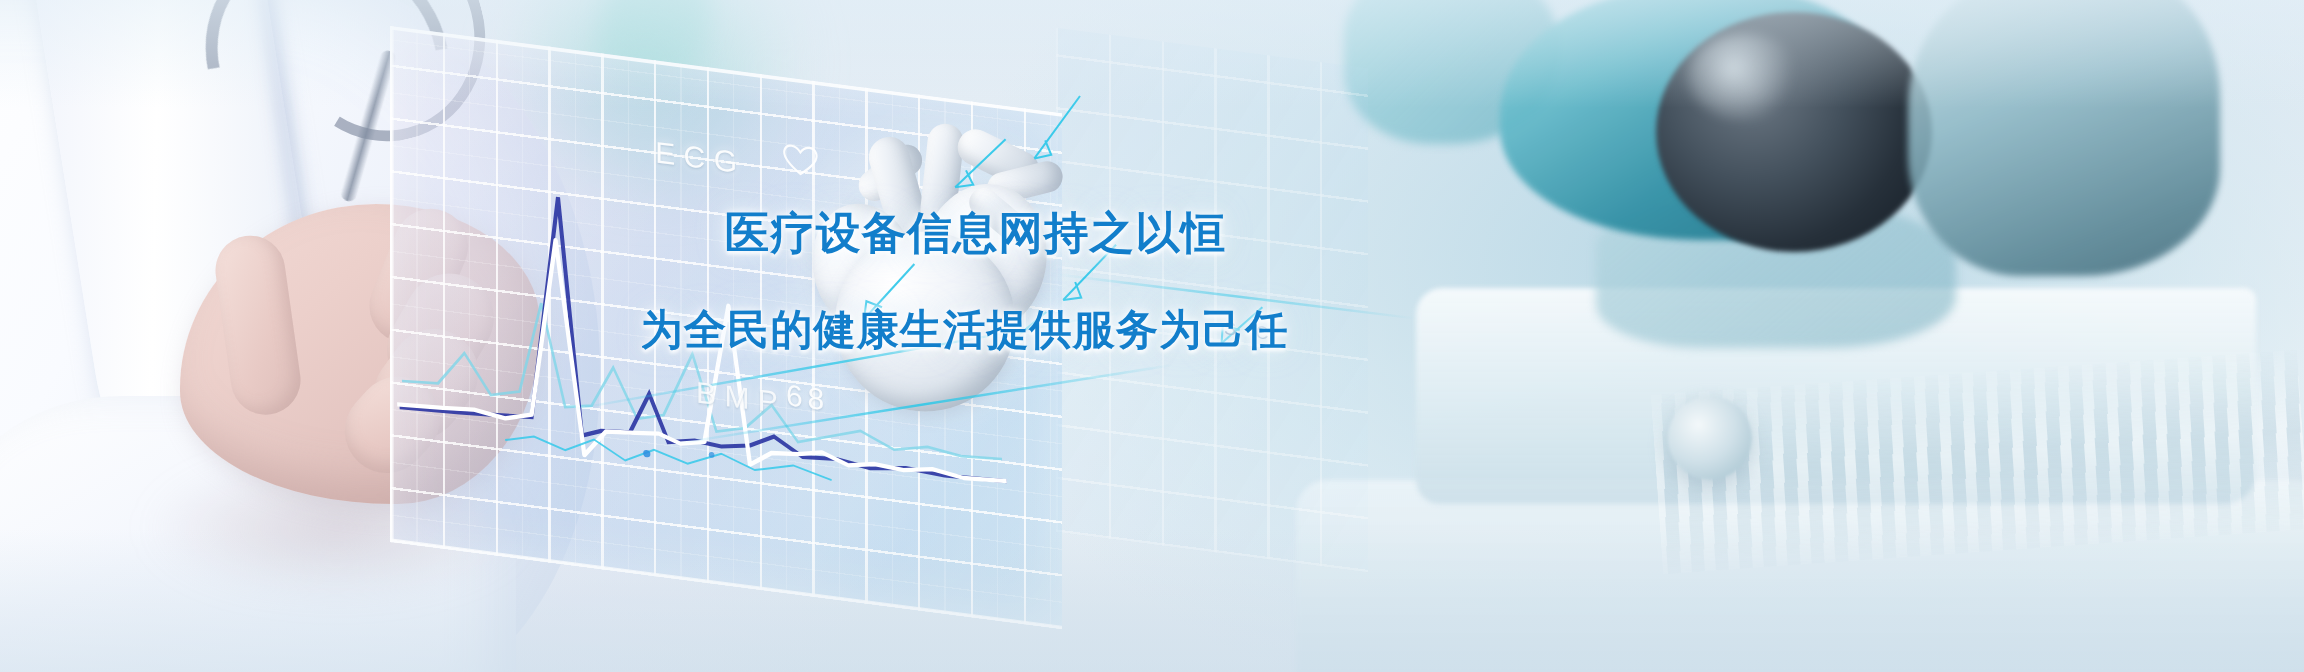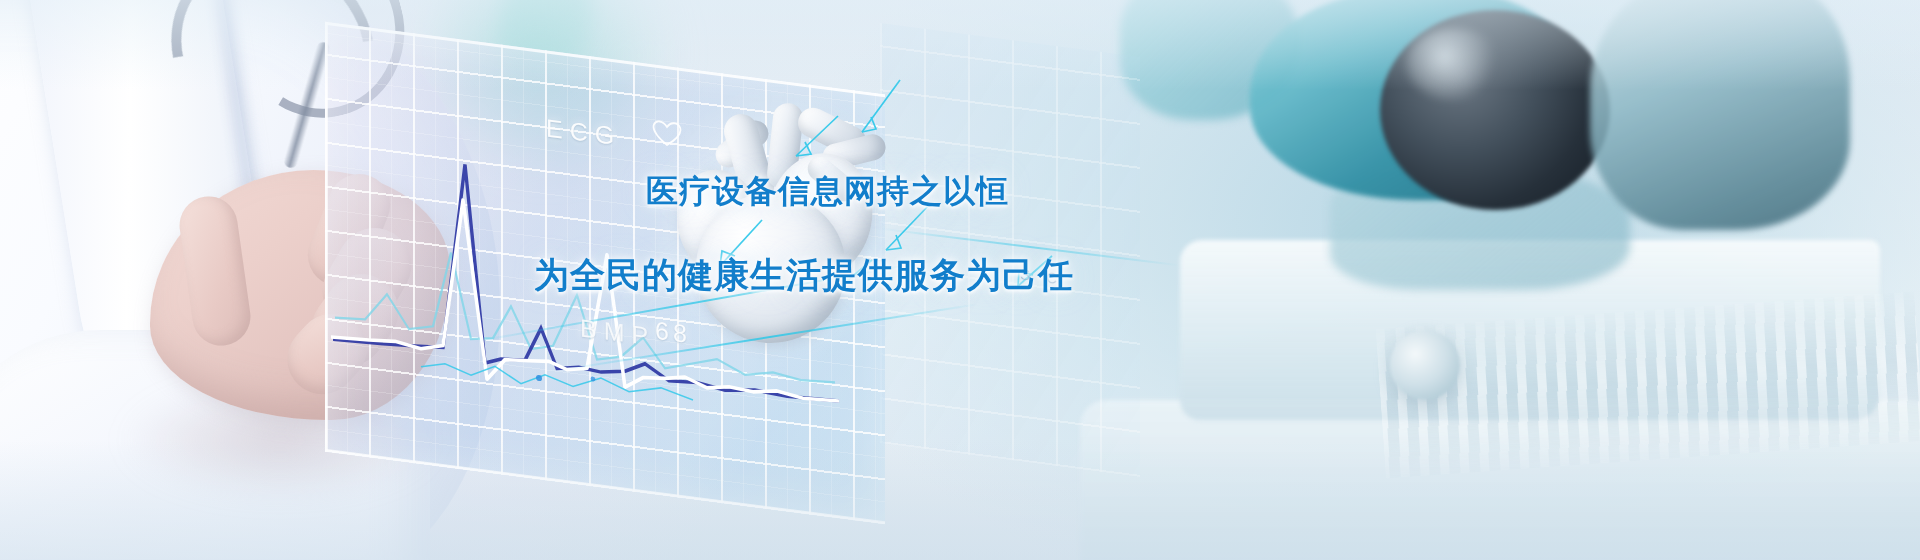--- a/index.html
+++ b/index.html
@@ -198,21 +198,21 @@
   
   .headlines{position:absolute;left:0;top:0;width:1920px;height:560px;}
   .hl{position:absolute;white-space:nowrap;
     font-family:"Liberation Sans","DejaVu Sans",sans-serif;
     font-weight:bold;color:#127ecb;letter-spacing:1px;
     text-shadow:
       0 0 6px rgba(255,255,255,.95),
       0 0 14px rgba(255,255,255,.85),
       0 0 26px rgba(220,240,255,.7),
       0 2px 3px rgba(255,255,255,.9);}
-  #headline1{left:646px;top:170px;font-size:32px;}
+  #headline1{left:604px;top:170px;font-size:37px;}
   #headline2{left:534px;top:252px;font-size:35px;}
 
   
   .vig-b{position:absolute;left:0;bottom:0;width:1920px;height:120px;
     background:linear-gradient(180deg,rgba(215,230,240,0),rgba(205,222,235,.55));}
   .vig-t{position:absolute;left:0;top:0;width:1920px;height:90px;
     background:linear-gradient(180deg,rgba(228,240,248,.55),rgba(228,240,248,0));}
 </style>
 </head>
 <body>

